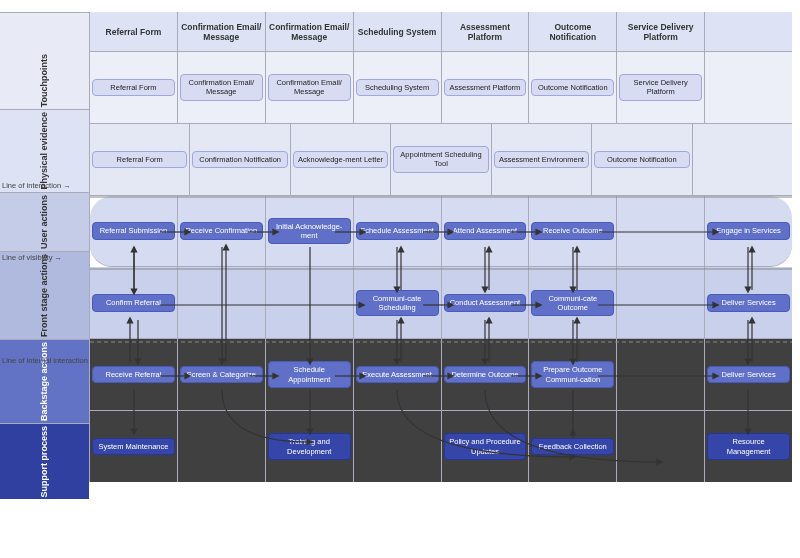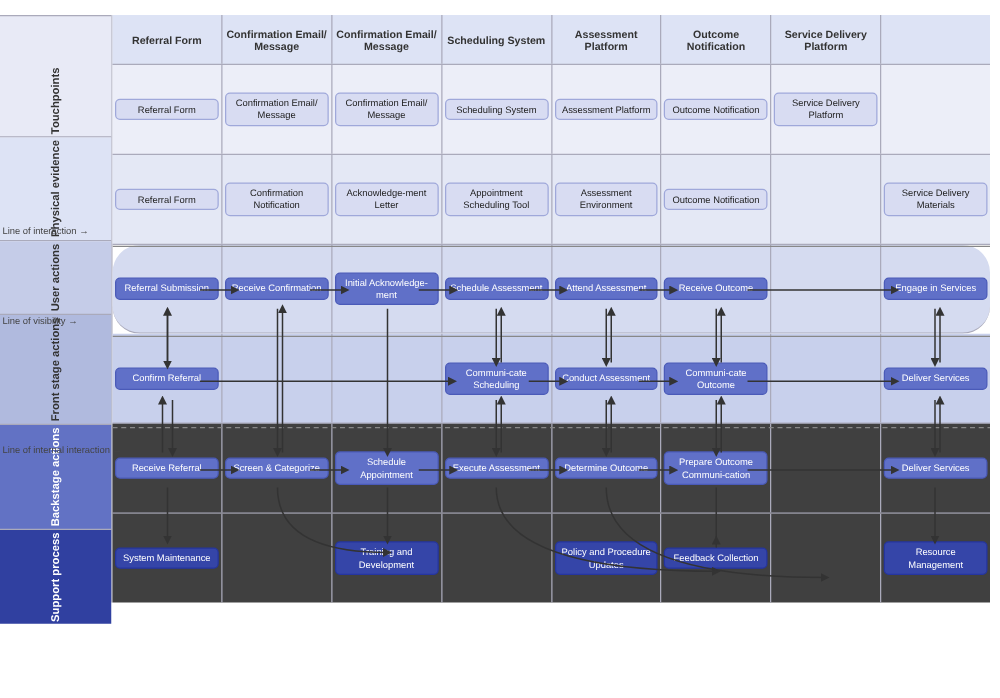--- a/index.html
+++ b/index.html
@@ -187,23 +187,20 @@
       <div class="grid-col">
           <div class="card-box card-pale">Appointment Scheduling Tool</div>
         </div>
       <div class="grid-col">
           <div class="card-box card-pale">Assessment Environment</div>
         </div>
       <div class="grid-col">
           <div class="card-box card-pale">Outcome Notification</div>
         </div>
       <div class="grid-col"></div>
-      <div class="grid-col">
-          <div class="card-box card-pale">Service Delivery Materials</div>
-        </div>
     </div>
 
     <div class="grid-row bg-user">
       <div class="grid-col">
           <div class="card-box card-blue">Referral Submission</div>
         </div>
       <div class="grid-col">
           <div class="card-box card-blue">Receive Confirmation</div>
         </div>
       <div class="grid-col">

